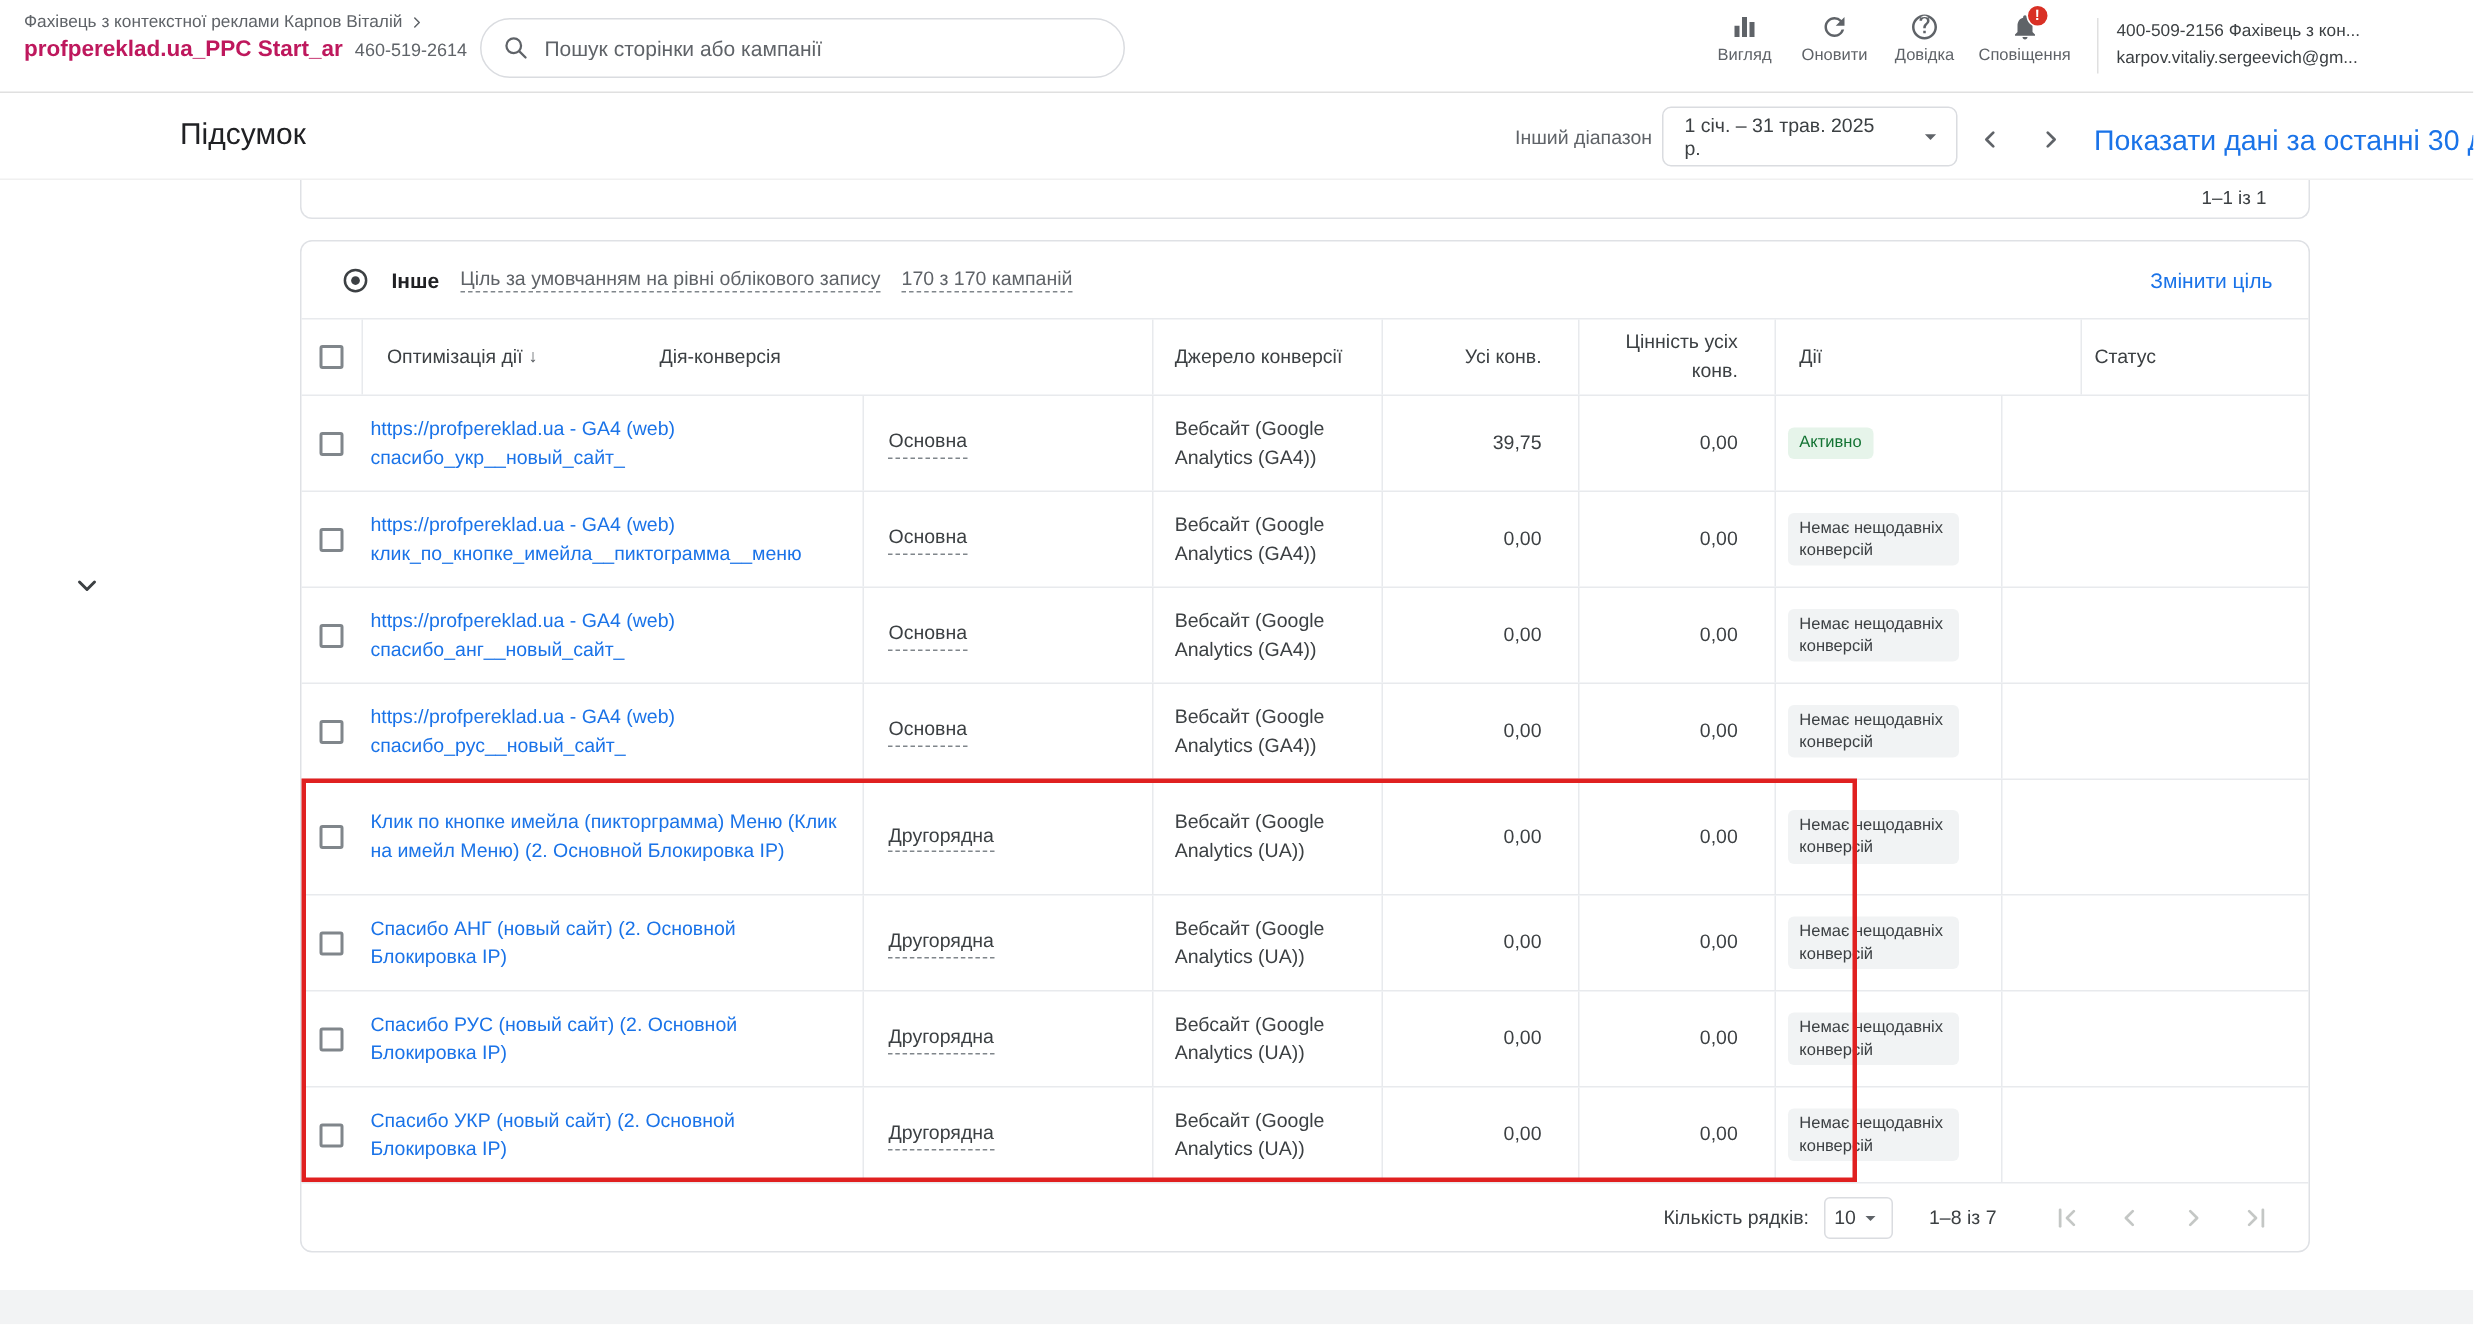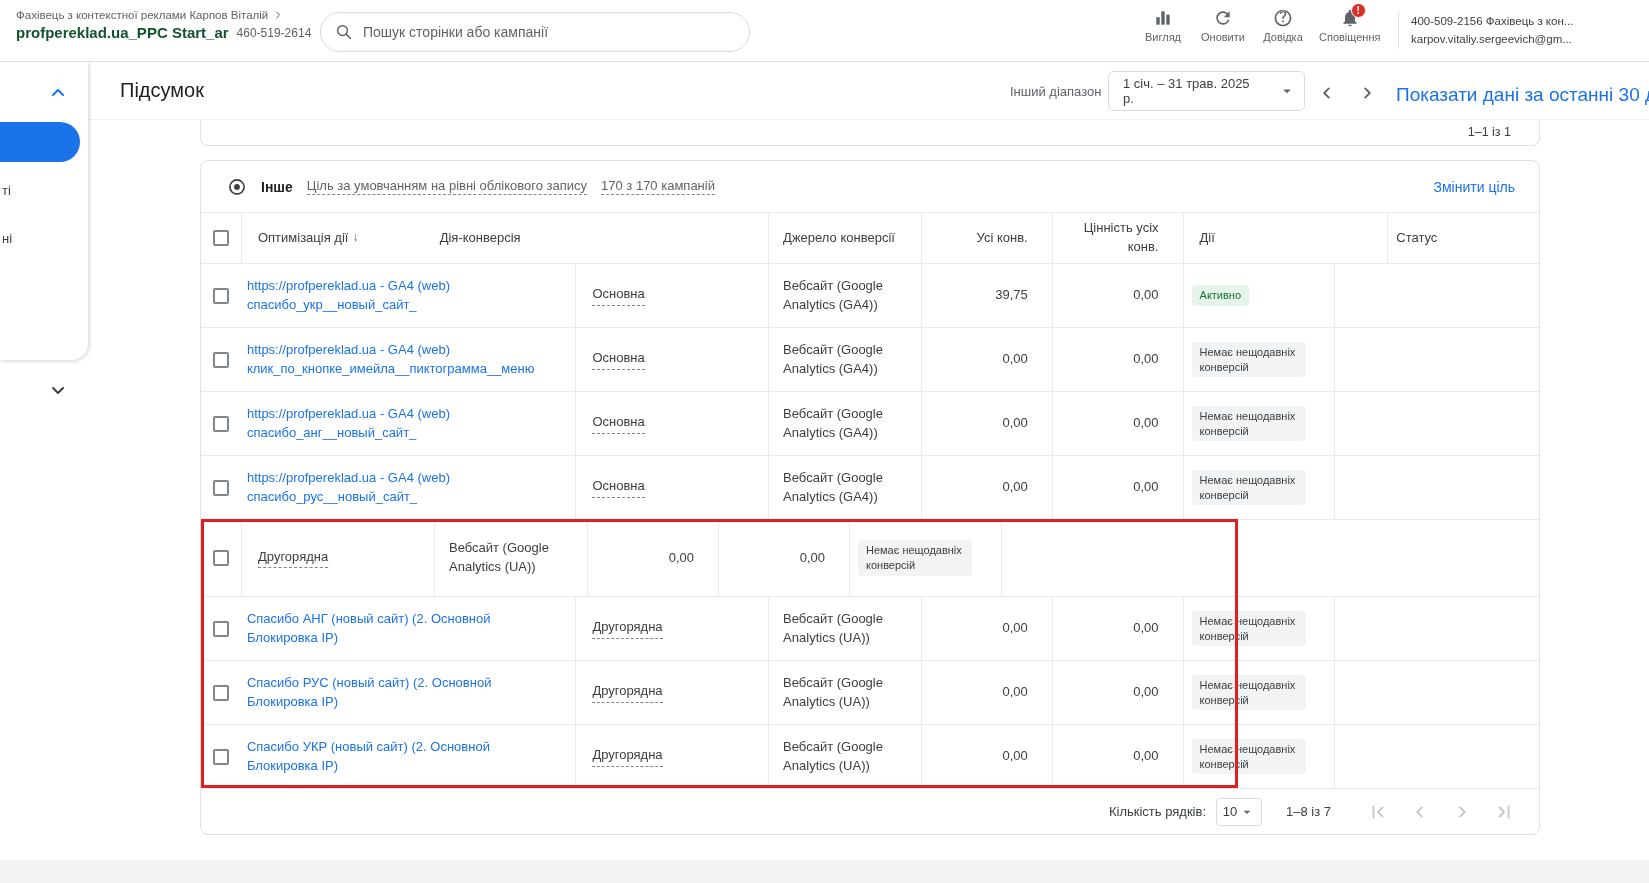--- a/index.html
+++ b/index.html
@@ -4,21 +4,21 @@
 <style>
   * { box-sizing: border-box; margin: 0; padding: 0; }
   body { background: #fff; font-family: "Liberation Sans", sans-serif; }
   .stage { position: relative; width: 1649px; height: 883px; background: #fff; overflow: hidden; color: #3c4043; }
 
   
   .topbar { position: absolute; left: 0; top: 0; width: 1649px; height: 62px; background: #fff; border-bottom: 1px solid #e0e0e0; z-index: 20; }
   .crumb-block { position: absolute; left: 16px; top: 9px; }
   .crumb-line { font-size: 11.5px; color: #5f6368; display: flex; align-items: center; gap: 4px; }
   .acct-line { display: flex; align-items: center; gap: 8px; margin-top: 3px; }
-  .acct-name { font-size: 15px; font-weight: 700; color: #14532d; }
+  .acct-name { font-size: 15px; font-weight: 700; color: #be185d; }
   .acct-id { font-size: 12px; color: #5f6368; }
   .searchbox { position: absolute; left: 320px; top: 12px; width: 430px; height: 40px; border: 1px solid #dadce0; border-radius: 20px; display: flex; align-items: center; gap: 10px; padding: 0 14px; background: #fff; }
   .search-input { border: none; outline: none; flex: 1; font-size: 14px; color: #3c4043; font-family: "Liberation Sans", sans-serif; background: transparent; }
   .search-input::placeholder { color: #5f6368; }
   .topnav { position: absolute; left: 1133px; top: 8px; display: flex; }
   .navitem { min-width: 60px; padding: 0 6px; display: flex; flex-direction: column; align-items: center; gap: 3px; cursor: pointer; }
   .navitem .lbl { font-size: 11px; color: #5f6368; white-space: nowrap; }
   .bell-wrap { position: relative; }
   .notif-badge { position: absolute; top: -5px; right: -6px; width: 15px; height: 15px; background: #d93025; border-radius: 50%; color: #fff; font-size: 10px; font-weight: 700; display: flex; align-items: center; justify-content: center; border: 1px solid #fff; }
   .profile { position: absolute; left: 1398px; top: 12px; width: 251px; border-left: 1px solid #e0e0e0; padding-left: 12px; font-size: 11.5px; color: #3c4043; line-height: 1.6; white-space: nowrap; overflow: hidden; cursor: pointer; }
@@ -182,30 +182,20 @@
         </svg>
     </div>
     <div class="date-nav" style="left:1353px;">
       <svg width="22" height="22" viewBox="0 0 24 24">
           <path d="M10 7l5 5-5 5" fill="none" stroke="currentColor" stroke-width="2" stroke-linecap="round" stroke-linejoin="round"></path>
         </svg>
     </div>
     <div class="show-link">Показати дані за останні 30 д</div>
   </div>
 
-  <div class="sidebar-card">
-    <span class="collapse-up">
-      <svg width="24" height="24" viewBox="0 0 24 24">
-          <path d="M7 14l5-5 5 5" fill="none" stroke="currentColor" stroke-width="2" stroke-linecap="round" stroke-linejoin="round"></path>
-        </svg>
-    </span>
-    <div class="nav-pill"></div>
-    <div class="nav-frag frag1">ті</div>
-    <div class="nav-frag frag2">ні</div>
-  </div>
   <span class="collapse-down">
     <svg width="24" height="24" viewBox="0 0 24 24">
         <path d="M7 10l5 5 5-5" fill="none" stroke="currentColor" stroke-width="2" stroke-linecap="round" stroke-linejoin="round"></path>
       </svg>
   </span>
 
   <div class="prev-card">
     <span>1–1 із 1</span>
   </div>
 
@@ -351,20 +341,23 @@
         </div>
       <div class="cell c7"></div>
     </div>
 
     <div class="highlight-group">
       <div class="red-box"></div>
 
       <div class="trow tall">
         <div class="cell c0">
             <span class="cb"></span>
+          </div>
+        <div class="cell c1">
+            <a class="link">Клик по кнопке имейла (пикторграмма) Меню (Клик на имейл Меню) (2. Основной Блокировка IP)</a>
           </div>
         <div class="cell c2">
             <span class="dashed">Другорядна</span>
           </div>
         <div class="cell c3">
             <span>Вебсайт (Google Analytics (UA))</span>
           </div>
         <div class="cell c4">
             <span>0,00</span>
           </div>

